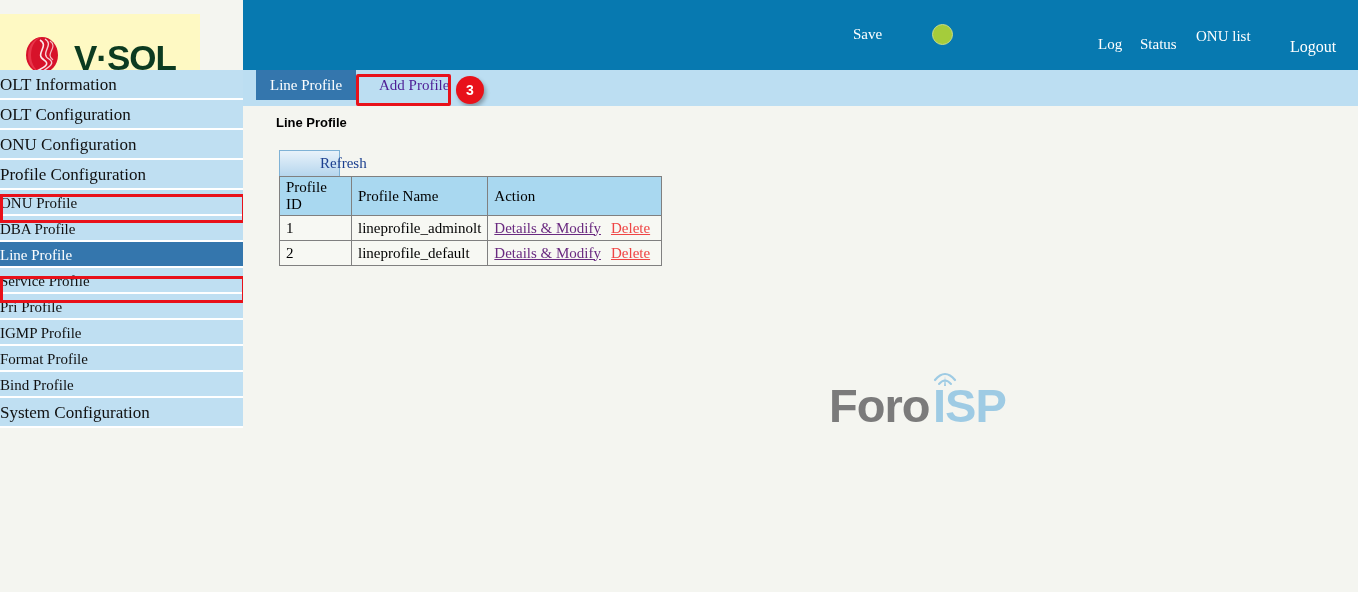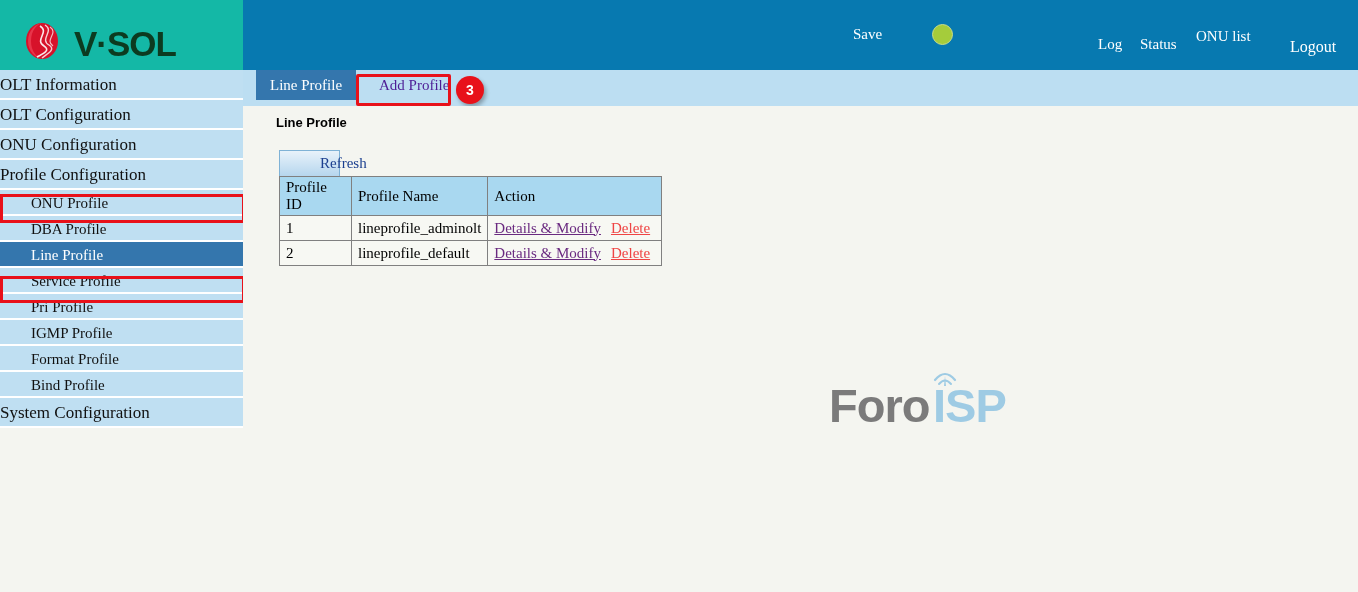--- a/index.html
+++ b/index.html
@@ -17,24 +17,24 @@
 
   
   #topbar {
     position: absolute;
     left: 0; top: 0;
     width: 1358px;
     height: 70px;
   }
   #logo-area {
     position: absolute;
-    left: 0; top: 0;
-    width: 243px;
+    left: 0; top: 14px;
+    width: 200px;
     height: 70px;
-    background: #14b8a6;
+    background: #fef9c3;
   }
   #logo-mark {
     position: absolute;
     left: 20px; top: 22px;
     width: 48px; height: 38px;
   }
   #logo-text {
     position: absolute;
     left: 74px; top: 26px;
     font-family: "Liberation Sans", sans-serif;
@@ -132,21 +132,20 @@
     white-space: nowrap;
   }
   .side-item.top-level {
     height: 30px;
     line-height: 30px;
     font-size: 17px;
   }
   .side-item.sub {
     height: 26px;
     line-height: 26px;
-    padding-left: 31px;
     font-size: 15px;
   }
   .side-item.active {
     background: #3476ad;
     color: #ffffff;
   }
   #side-redbox-1 {
     position: absolute;
     left: 0; top: 194px;
     width: 245px; height: 29px;

